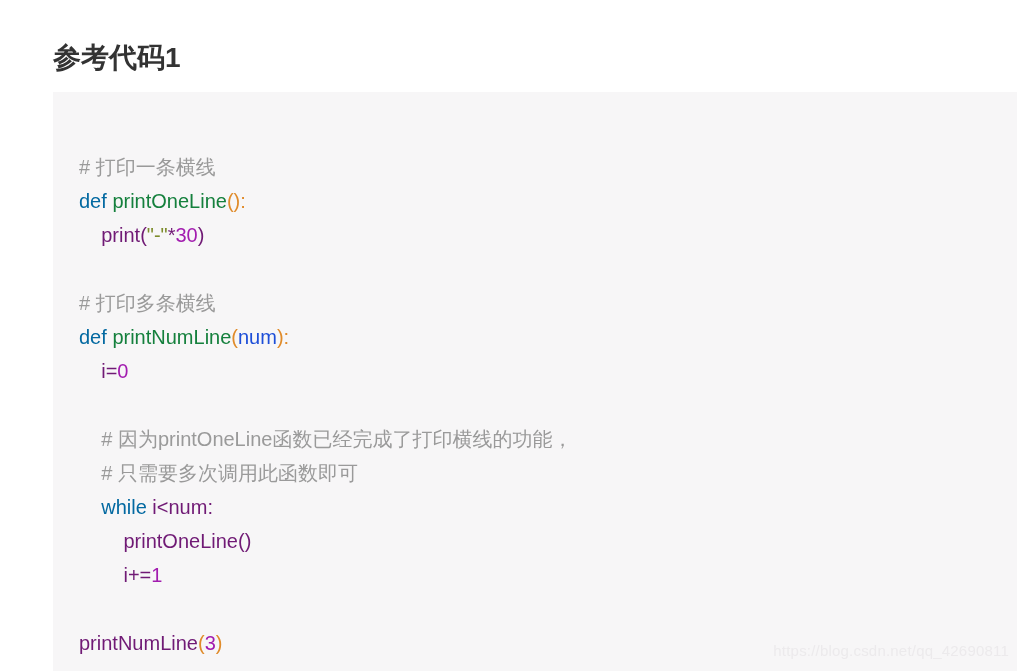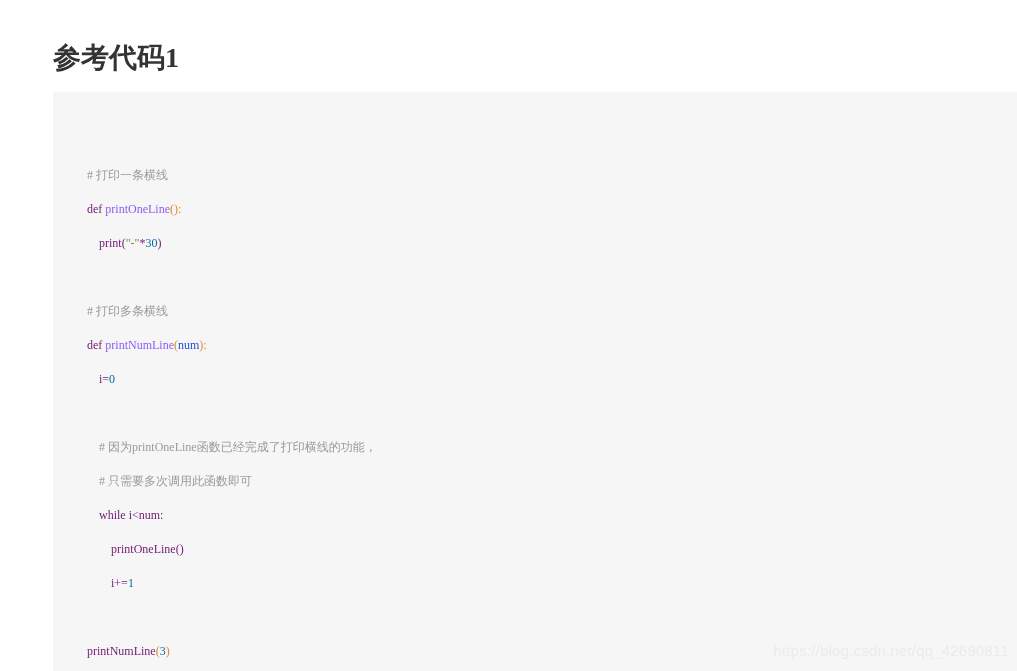--- a/index.html
+++ b/index.html
@@ -12,63 +12,63 @@
     background: #ffffff;
     font-family: "Liberation Sans", sans-serif;
     overflow: hidden;
     position: relative;
   }
 
   .page-title {
     position: absolute;
     left: 53px;
     top: 18px;
-    font-family: Liberation Serif, serif;
+    font-family: Liberation Sans, sans-serif;
     font-size: 28px;
     font-weight: bold;
     color: #333333;
     letter-spacing: 0px;
     line-height: 42px;
     white-space: nowrap;
     text-align: center;
   }
 
   .code-block {
     position: absolute;
     left: 53px;
     top: 92px;
     width: 964px;
     height: 579px;
     background: #f7f6f7;
     overflow: hidden;
   }
 
   .code-pre {
-    margin: 16px;
+    margin: 8px;
     padding: 50px 0 0 18px;
-    font-family: Liberation Serif, serif;
-    font-size: 12px;
+    font-family: Liberation Sans, sans-serif;
+    font-size: 20px;
     line-height: 34px;
     color: #3a3a3a;
     white-space: pre;
     tab-size: 4;
   }
 
   .code-line {
     height: 34px;
     white-space: pre;
   }
 
   
   .tok-comment  { color: #9a9a9a; }
-  .tok-keyword  { color: #701a75; }
-  .tok-funcname { color: #8b5cf6; }
+  .tok-keyword  { color: #0369a1; }
+  .tok-funcname { color: #15803d; }
   .tok-punct    { color: #e08b2a; }
   .tok-param    { color: #1d4ed8; }
-  .tok-number   { color: #0369a1; }
+  .tok-number   { color: #a21caf; }
   .tok-string   { color: #7d8c2b; }
   .tok-plain    { color: #701a75; }
 
   .watermark {
     position: absolute;
     right: 8px;
     bottom: 12px;
     font-family: "Liberation Sans", sans-serif;
     font-size: 15px;
     color: #eceaec;

